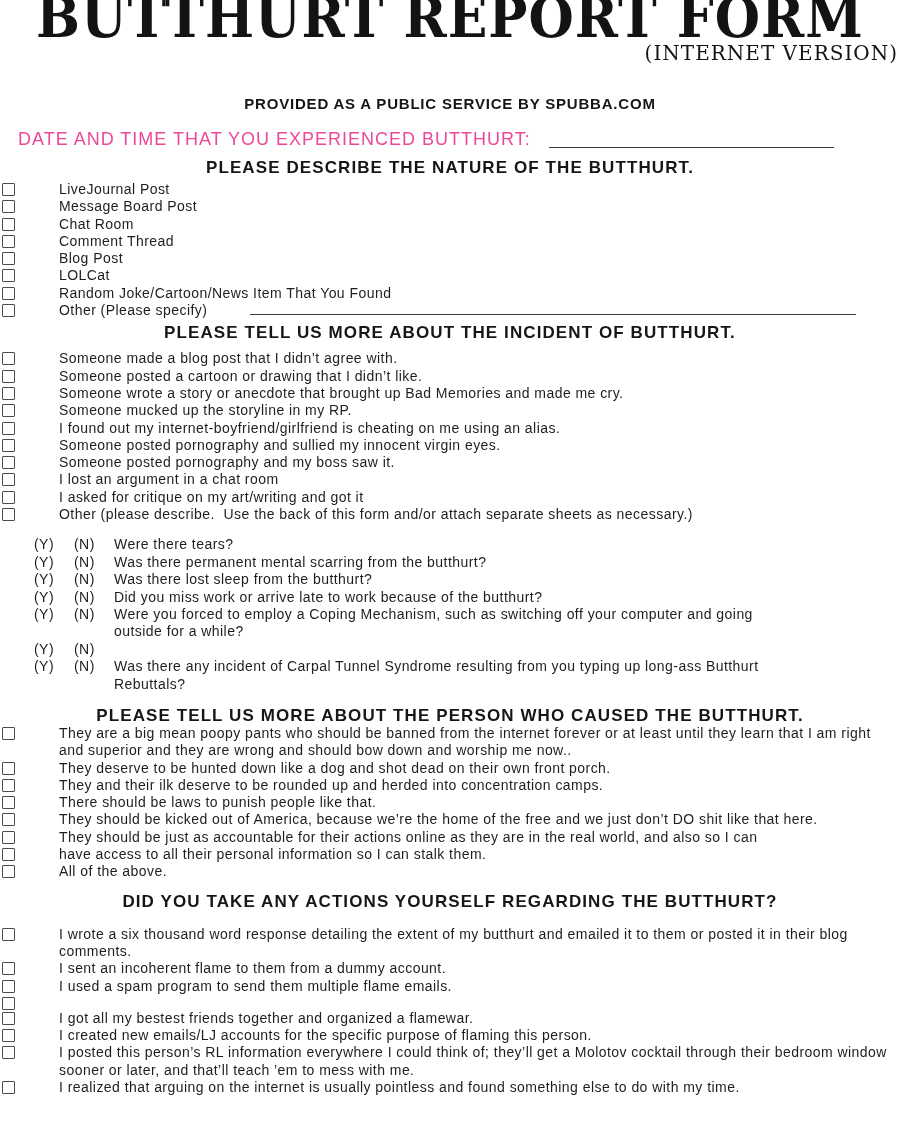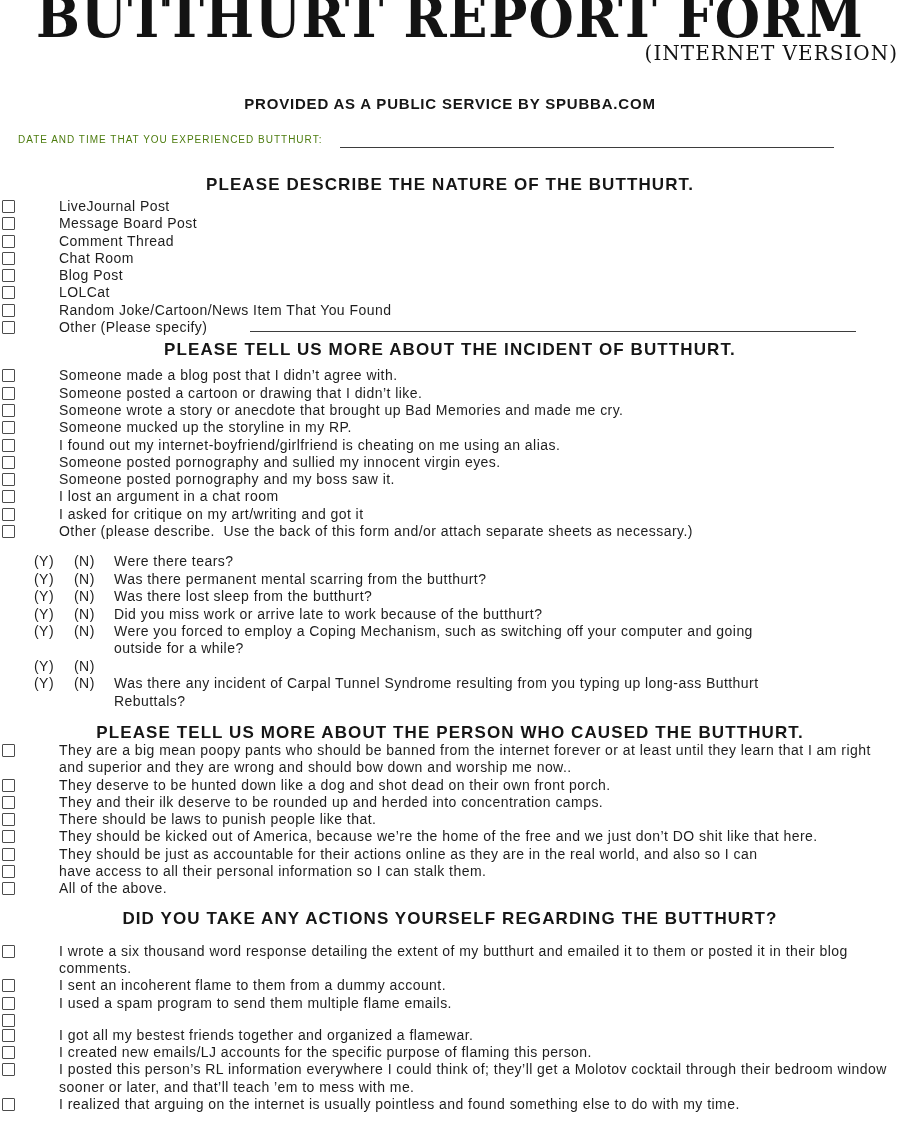--- a/index.html
+++ b/index.html
@@ -41,43 +41,43 @@
     line-height: 16px;
     letter-spacing: 0.8px;
     color: #161616;
   }
 
   
   .date-row {
     margin: 19px 64px 0 16px;
     display: flex;
     align-items: flex-end;
-    font-size: 10px;
+    font-size: 18px;
     line-height: 17px;
     letter-spacing: 1px;
-    color: #4d7c0f;
+    color: #ec4899;
   }
   .date-label { white-space: nowrap; }
   .date-line {
     flex: 1;
     margin-left: 18px;
     border-bottom: 1.5px solid #3d3d3d;
     height: 14px;
   }
 
   
   .section-heading {
     text-align: center;
     font-weight: bold;
     font-size: 17px;
     line-height: 19px;
     letter-spacing: 1.1px;
     color: #161616;
   }
-  .h1 { margin-top: 27px; }
+  .h1 { margin-top: 10px; }
   .h2 { margin-top: 4px; }
   .h3 { margin-top: 13px; }
   .h4 { margin-top: 11px; }
 
   
   .list { }
   .list1 { margin-top: 4px; }
   .list2 { margin-top: 8px; }
   .list3 { }
   .list4 { margin-top: 15px; }
@@ -141,26 +141,26 @@
         <span class="cb-label">LiveJournal Post</span>
       </div>
 
       <div class="cb-row">
         <span class="cb"></span>
         <span class="cb-label">Message Board Post</span>
       </div>
 
       <div class="cb-row">
         <span class="cb"></span>
+        <span class="cb-label">Chat Room</span>
+      </div>
+
+      <div class="cb-row">
+        <span class="cb"></span>
         <span class="cb-label">Comment Thread</span>
-      </div>
-
-      <div class="cb-row">
-        <span class="cb"></span>
-        <span class="cb-label">Chat Room</span>
       </div>
 
       <div class="cb-row">
         <span class="cb"></span>
         <span class="cb-label">Blog Post</span>
       </div>
 
       <div class="cb-row">
         <span class="cb"></span>
         <span class="cb-label">LOLCat</span>

